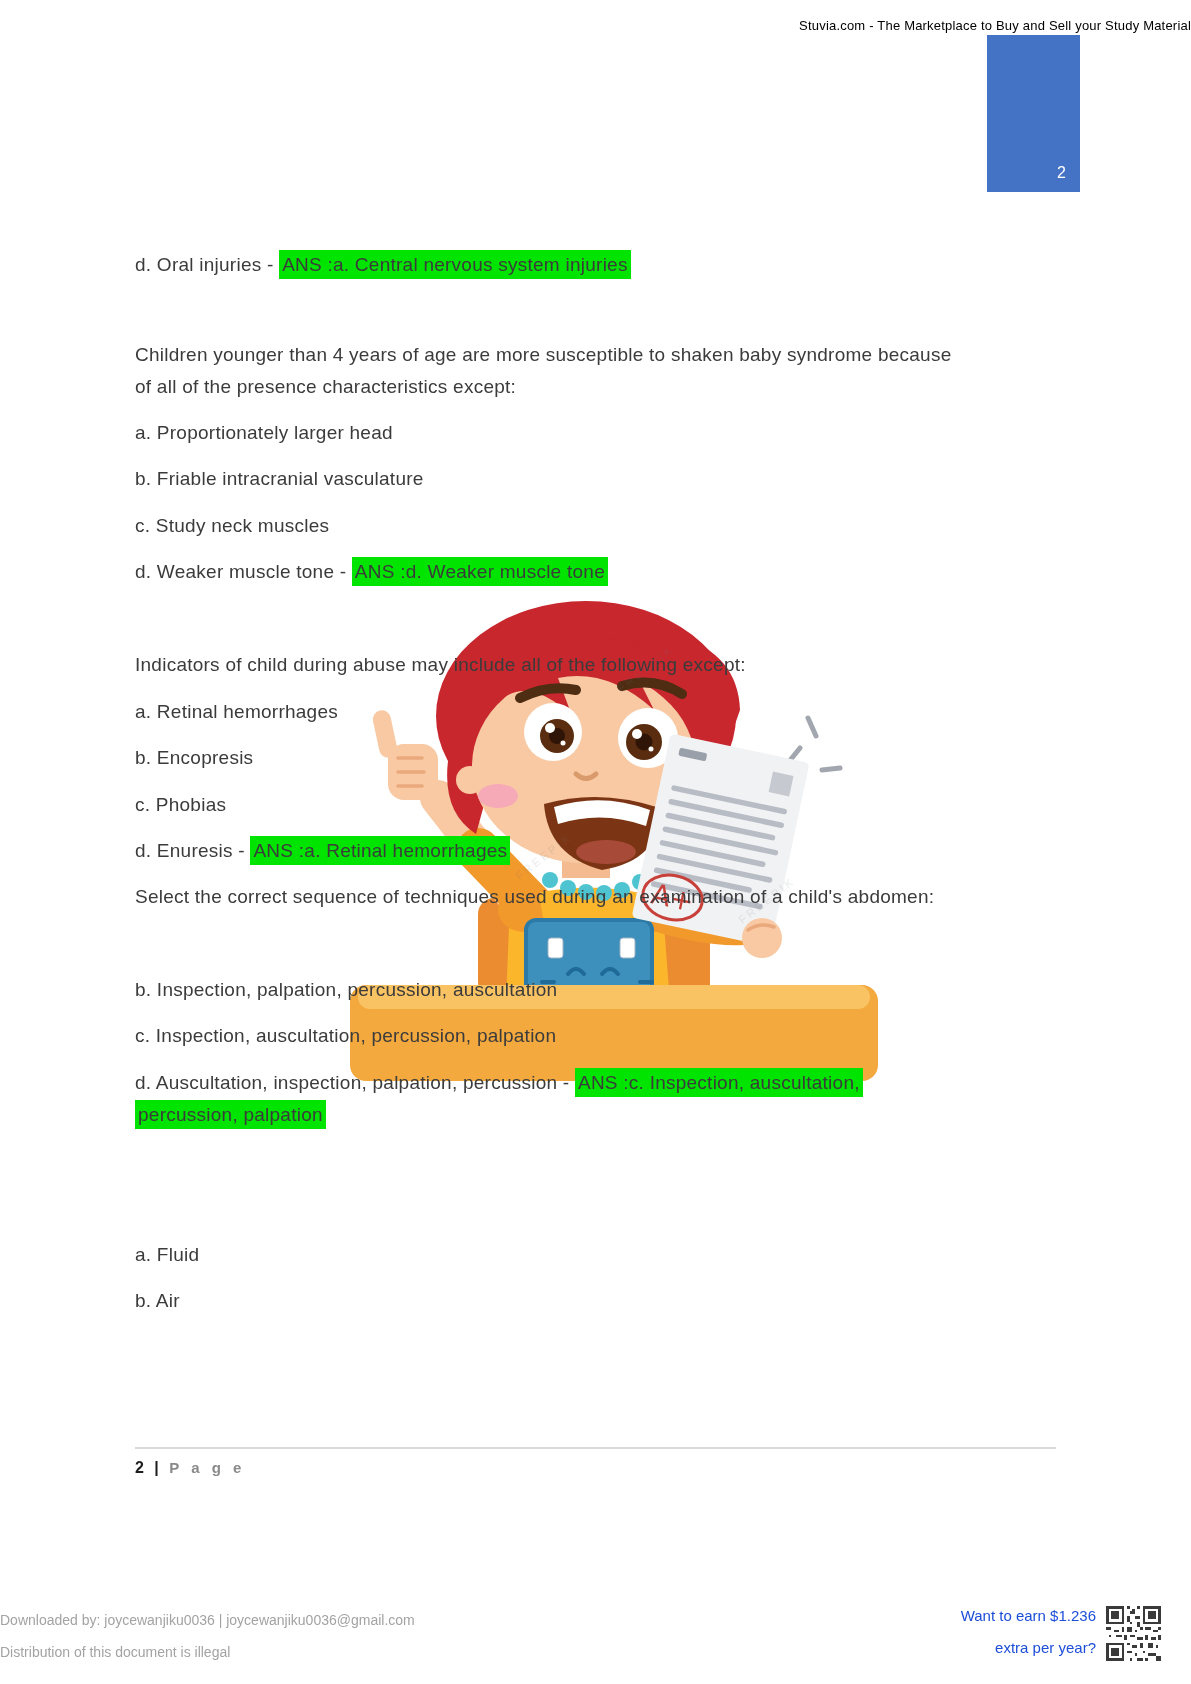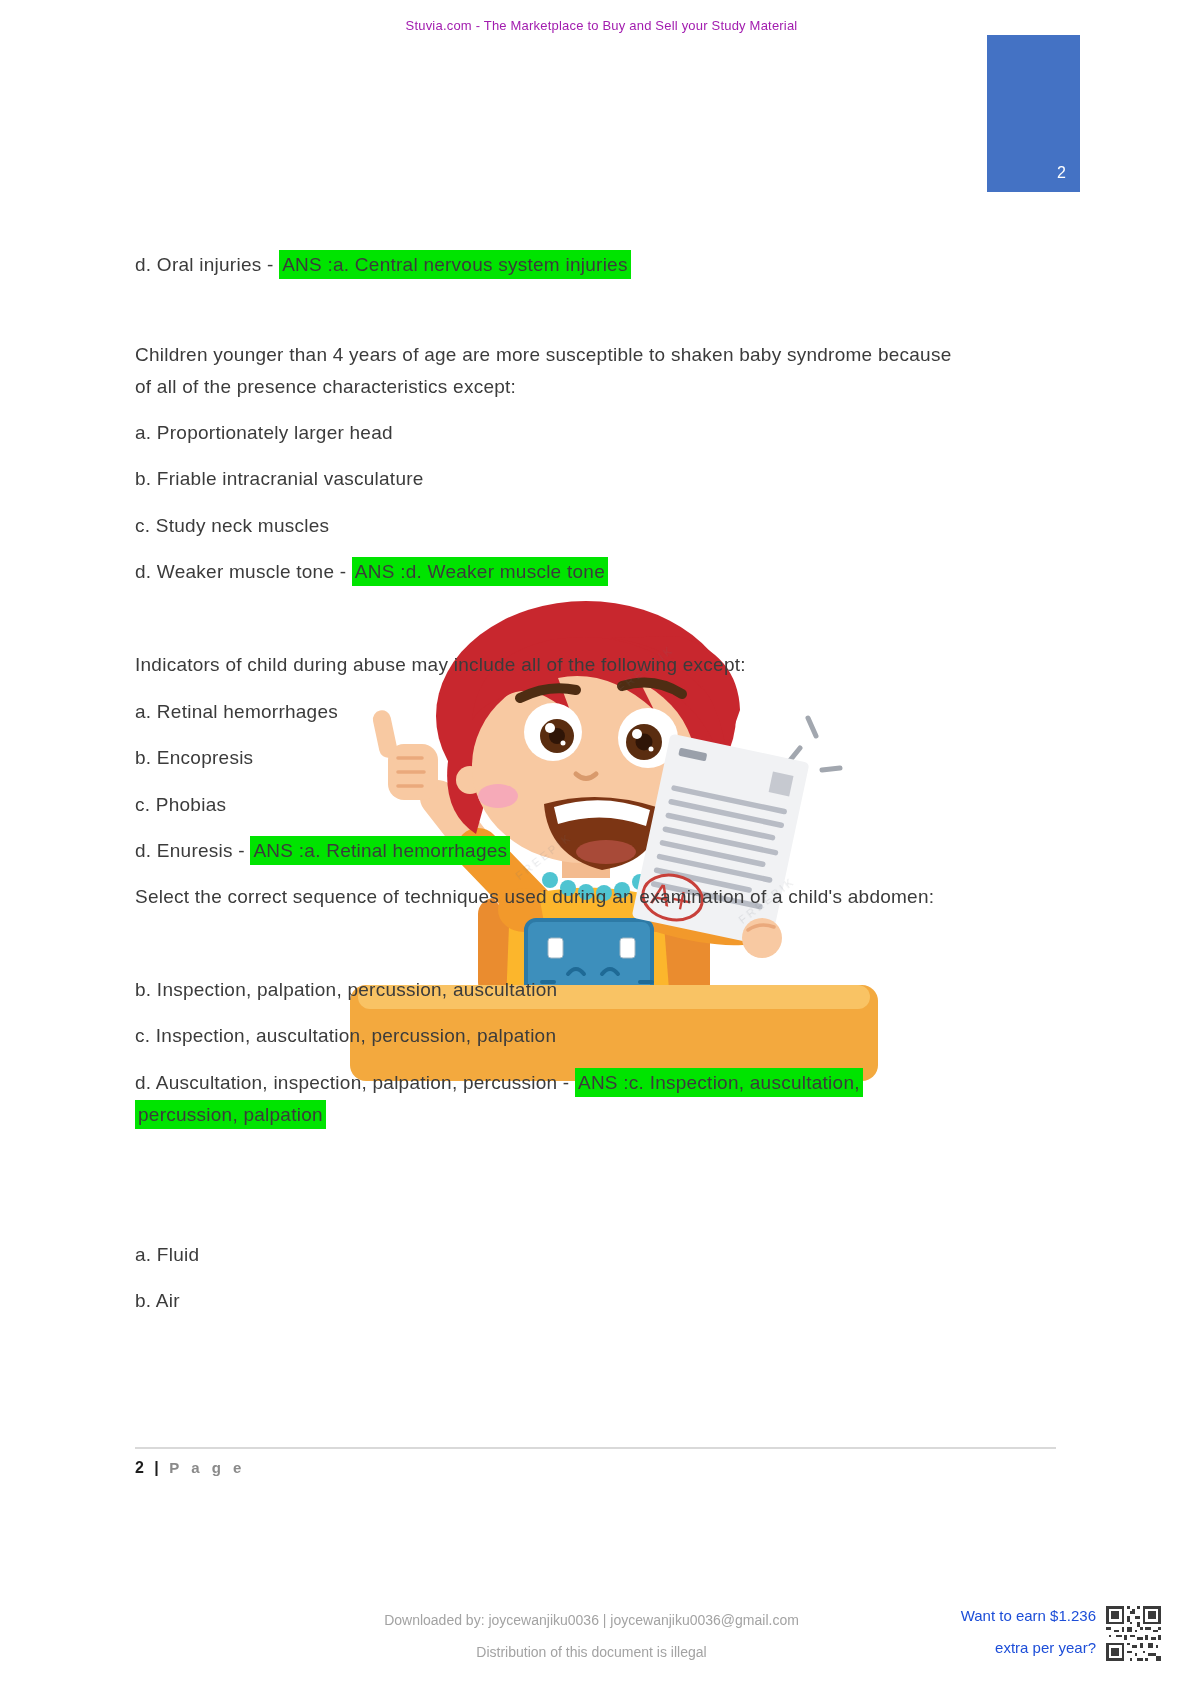--- a/index.html
+++ b/index.html
@@ -1,32 +1,32 @@
 <!DOCTYPE html>
 <html><head>
 <meta charset="utf-8">
 <style>
   html,body{margin:0;padding:0;background:#ffffff;}
   .page{position:relative;width:1191px;height:1684px;background:#fff;overflow:hidden;
         font-family:"Liberation Sans",sans-serif;color:#3b3b3b;}
-  .hdr{position:absolute;left:12px;right:0;top:18px;text-align:center;
-       font-size:13px;color:#a21caf;letter-spacing:.2px;}
+  .hdr{position:absolute;left:12px;right:0;top:18px;text-align:right;
+       font-size:13px;color:#000000;letter-spacing:.2px;}
   .badge{position:absolute;left:987px;top:35px;width:93px;height:157px;background:#4472c4;
          display:flex;align-items:flex-end;justify-content:flex-end;}
   .badge span{color:#fff;font-size:16px;margin:0 14px 10px 0;}
   .line{position:absolute;left:135px;font-size:19px;line-height:30px;letter-spacing:.25px;
         white-space:nowrap;z-index:2;}
   .hl{background:#00e400;padding:4px 3px;}
   .illus{position:absolute;left:310px;top:598px;width:570px;height:487px;z-index:1;}
   .rule{position:absolute;left:135px;top:1447px;width:921px;border-top:2px solid #d9d9d9;z-index:2;}
   .pgftr{position:absolute;left:135px;top:1459px;font-size:16px;z-index:2;}
   .pgftr .num{font-weight:bold;color:#1d1d1d;}
   .pgftr .sep{font-weight:bold;color:#1d1d1d;margin:0 6px;}
   .pgftr .lbl{color:#8a8a8a;font-size:15px;letter-spacing:4px;font-weight:bold;}
-  .ftr-center{position:absolute;left:0;right:8px;text-align:center;color:#a3a3a3;font-size:14px;z-index:2;}
+  .ftr-center{position:absolute;left:0;right:8px;text-align:left;color:#a3a3a3;font-size:14px;z-index:2;}
   .earn{position:absolute;right:95px;top:1600px;text-align:right;color:#1d4ed8;
         font-size:15px;line-height:32px;z-index:2;}
   .qr{position:absolute;left:1106px;top:1606px;width:55px;height:55px;z-index:2;}
 </style>
 </head>
 <body>
 
 <div class="page">
 
   <div class="hdr">Stuvia.com - The Marketplace to Buy and Sell your Study Material</div>

